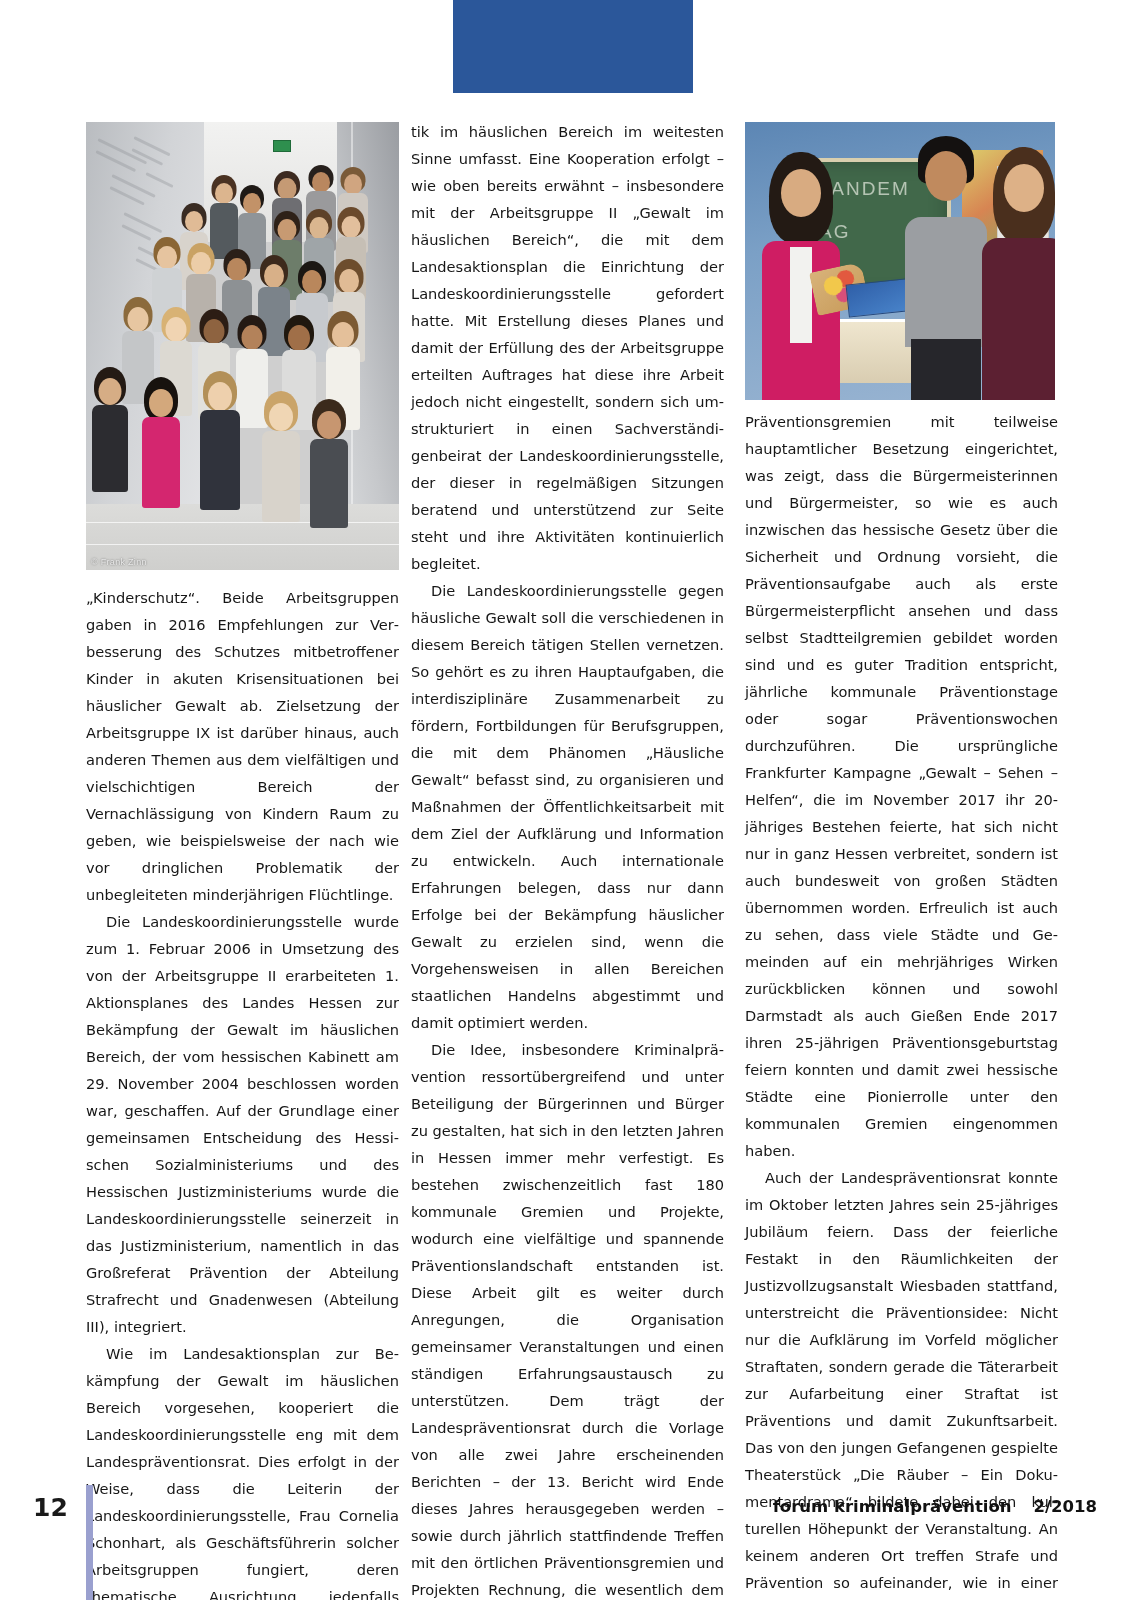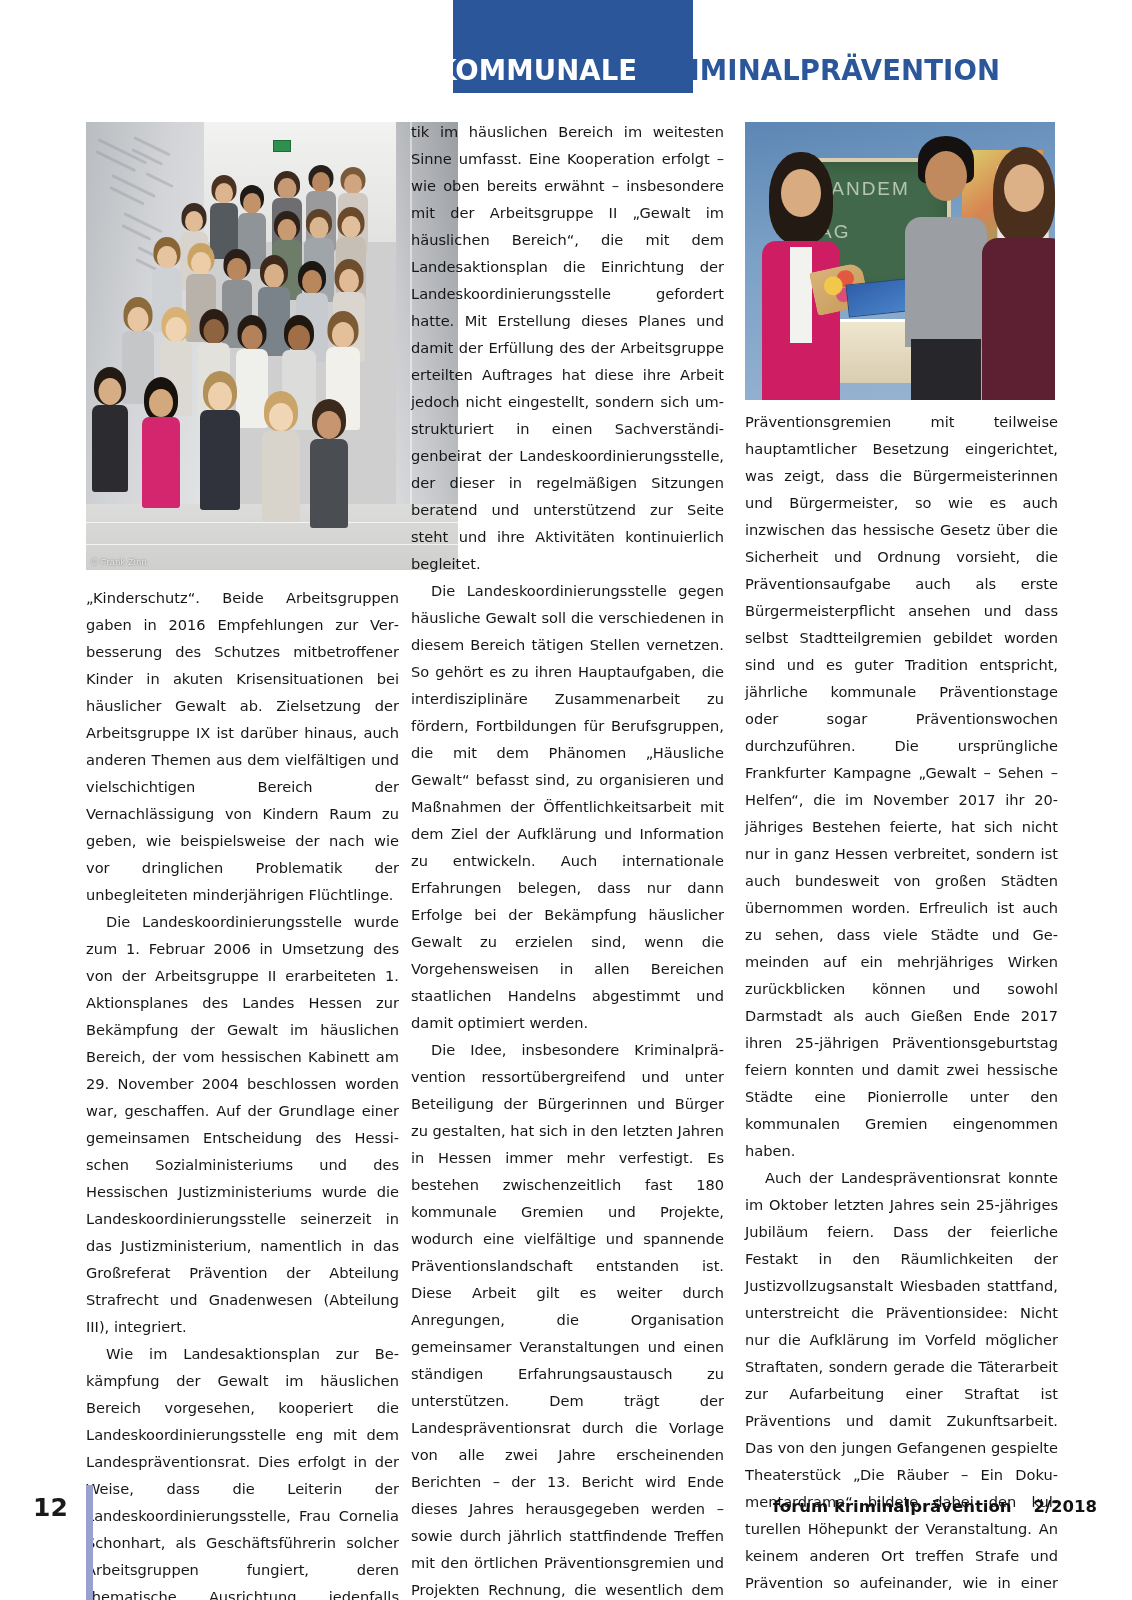--- a/index.html
+++ b/index.html
@@ -31,21 +31,21 @@
   }
   .header-title .ht-a{color:#ffffff;}
   .header-title .ht-b{color:#2b579a;}
 
   
   .photo{
     position:absolute;
     overflow:hidden;
     background:#cfcfcf;
   }
-  #photo-left{left:86px;top:122px;width:372px;height:448px;}
+  #photo-left{left:86px;top:122px;width:313px;height:448px;}
   #photo-right{left:745px;top:122px;width:310px;height:278px;}
 
   .ph-credit{
     position:absolute;left:5px;bottom:3px;
     font-size:9px;color:#e9e9e9;
     font-family:"Liberation Sans", sans-serif;
     letter-spacing:.3px;
     text-shadow:0 0 2px rgba(0,0,0,.55);
     z-index:5;
   }
@@ -147,23 +147,20 @@
     font-family:"DejaVu Sans", sans-serif;
     white-space:nowrap;
   }
   .footer-right .fr-issue{margin-left:22px;}
 </style>
 </head>
 <body>
 
 <div class="header">
   <div class="header-blue-block"></div>
-  <div class="header-title">
-    <span class="ht-a">KOMMUNALE</span><span>&nbsp;</span><span class="ht-b">KRIMINALPRÄVENTION</span>
-  </div>
 </div>
 
 <div class="photo" id="photo-left">
   <div class="pl-wall">
     <div class="pl-wall-txt">
       <i style="left:4px;top:4px;width:54px;"></i>
       <i style="left:2px;top:16px;width:44px;"></i>
       <i style="left:40px;top:2px;width:40px;"></i>
       <i style="left:38px;top:14px;width:34px;"></i>
       <i style="left:18px;top:40px;width:48px;"></i>

